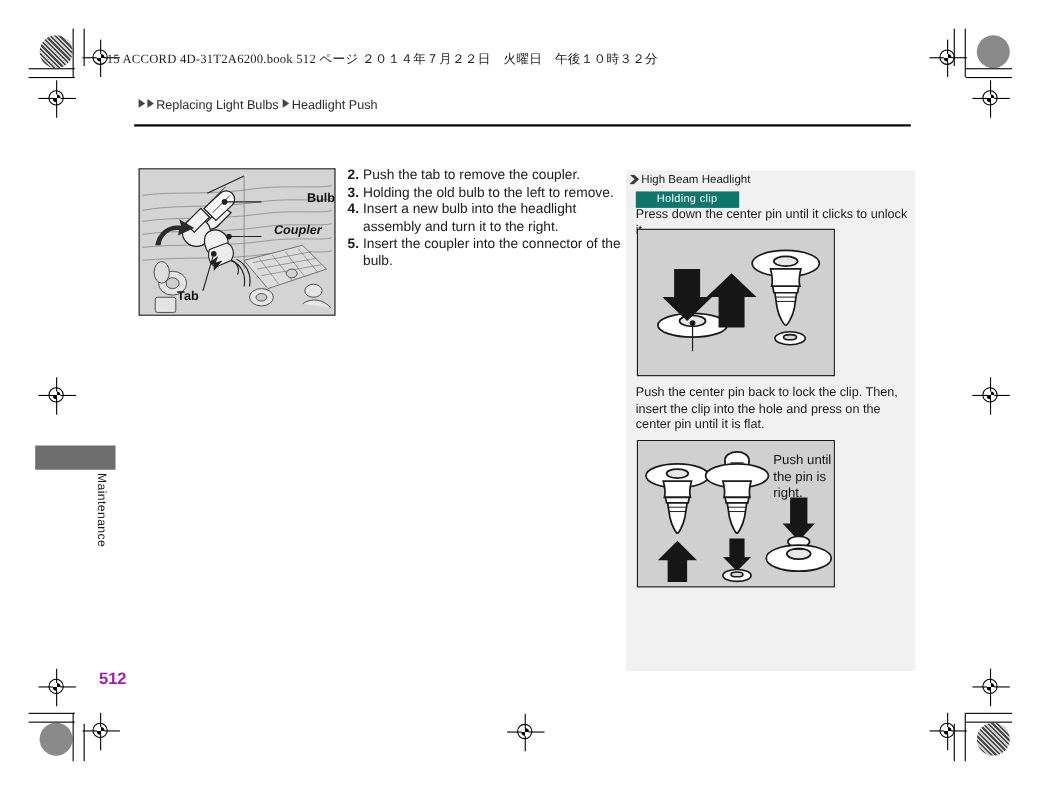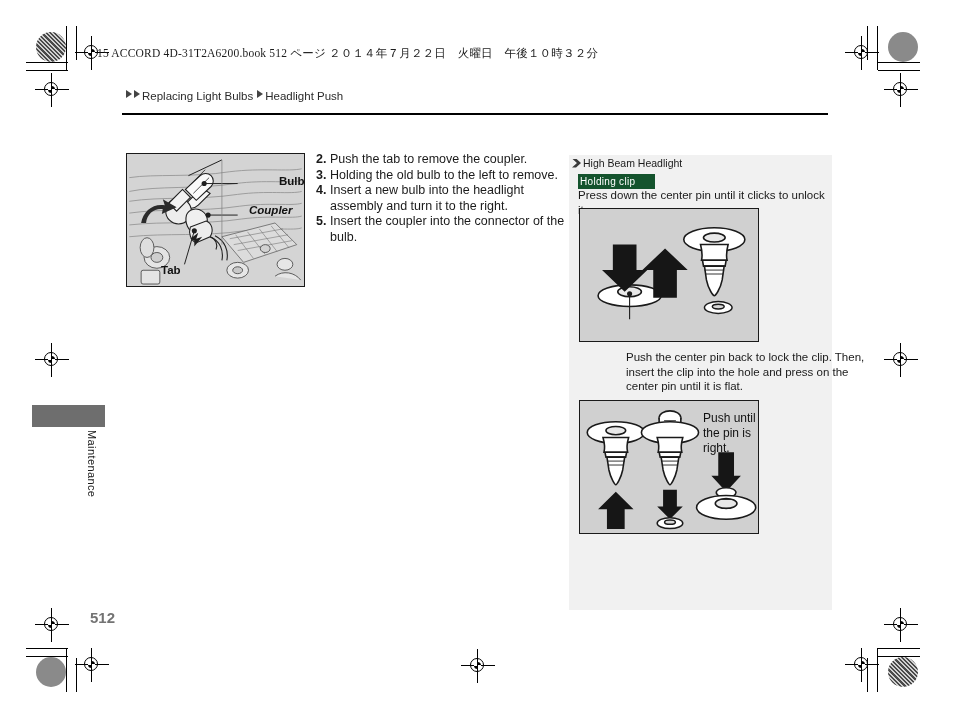--- a/index.html
+++ b/index.html
@@ -164,36 +164,36 @@
     display: inline-block;
     position: relative;
     width: 9px; height: 9px;
     margin-right: 2px;
     background: #3a3a3a;
     clip-path: polygon(0 0, 45% 0, 100% 50%, 45% 100%, 0 100%, 55% 50%);
   }
   .badge {
     position: absolute;
     left: 9px; top: 19px;
-    background: #14532d;
+    background: #0f766e;
     color: #fff;
     font-size: 10px;
-    padding: 2px 20px 2px 2px;
+    padding: 2px 20px 2px 19px;
     letter-spacing: 0.3px;
     white-space: nowrap;
   }
   .panel-text {
     position: absolute;
     font-size: 11.5px;
     line-height: 14.5px;
     color: #1a1a1a;
     width: 248px;
   }
   .panel-text.t1 { left: 9px; top: 33px; }
-  .panel-text.t2 { left: 9px; top: 195px; margin-left: 48px; }
+  .panel-text.t2 { left: 9px; top: 195px; }
 
   .fig-box {
     position: absolute;
     background: #d0d0d0;
     border: 1.5px solid #1a1a1a;
     box-sizing: border-box;
     overflow: hidden;
   }
   .fig-box.b1 { left: 10px; top: 53px;  width: 180px; height: 134px; }
   .fig-box.b2 { left: 10px; top: 245px; width: 180px; height: 134px; }
@@ -214,21 +214,21 @@
     writing-mode: vertical-rl;
     letter-spacing: 0.4px;
     white-space: nowrap;
   }
 
   .page-num {
     position: absolute;
     left: 90px; top: 609px;
     font-size: 15px;
     font-weight: bold;
-    color: #737373;
+    color: #a21caf;
   }
 </style>
 </head>
 <body>
 
 <div>
 
   <div class="dot hatch" style="left:36px; top:32px;"></div>
   <div class="reg" style="left:75px; top:36px;">
     <div class="h"></div>

